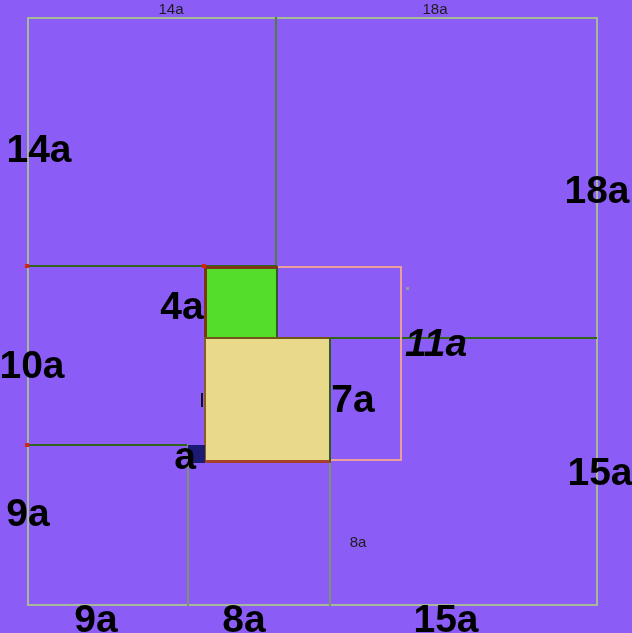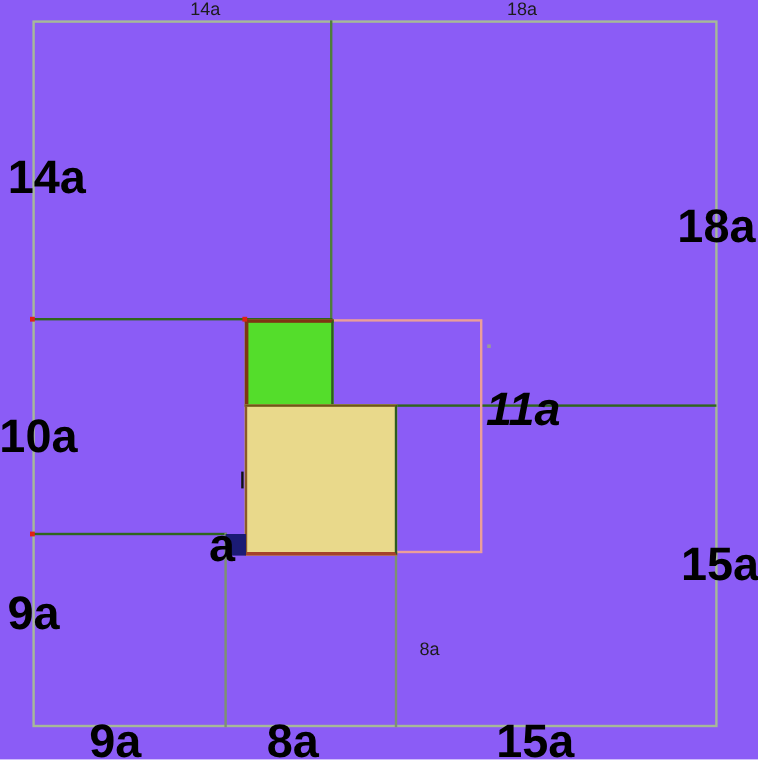--- a/index.html
+++ b/index.html
@@ -98,16 +98,18 @@
   <div class="lbl" style="left:32px; top:364px;">10a</div>
   <div class="lbl" style="left:28px; top:512px;">9a</div>
 
   <div class="lbl" style="left:597px; top:189px;">18a</div>
   <div class="lbl" style="left:600px; top:471px;">15a</div>
 
   <div class="lbl" style="left:96px; top:618px;">9a</div>
   <div class="lbl" style="left:244px; top:618px;">8a</div>
   <div class="lbl" style="left:446px; top:618px;">15a</div>
 
+  <div class="lbl" style="left:182px; top:305px;">4a</div>
+  <div class="lbl" style="left:353px; top:398px;">7a</div>
   <div class="lbl" style="left:185px; top:455px;">a</div>
   <div class="lbl" style="left:436px; top:342px;font-style:italic;">11a</div>
 
 </div>
 
 </body></html>

